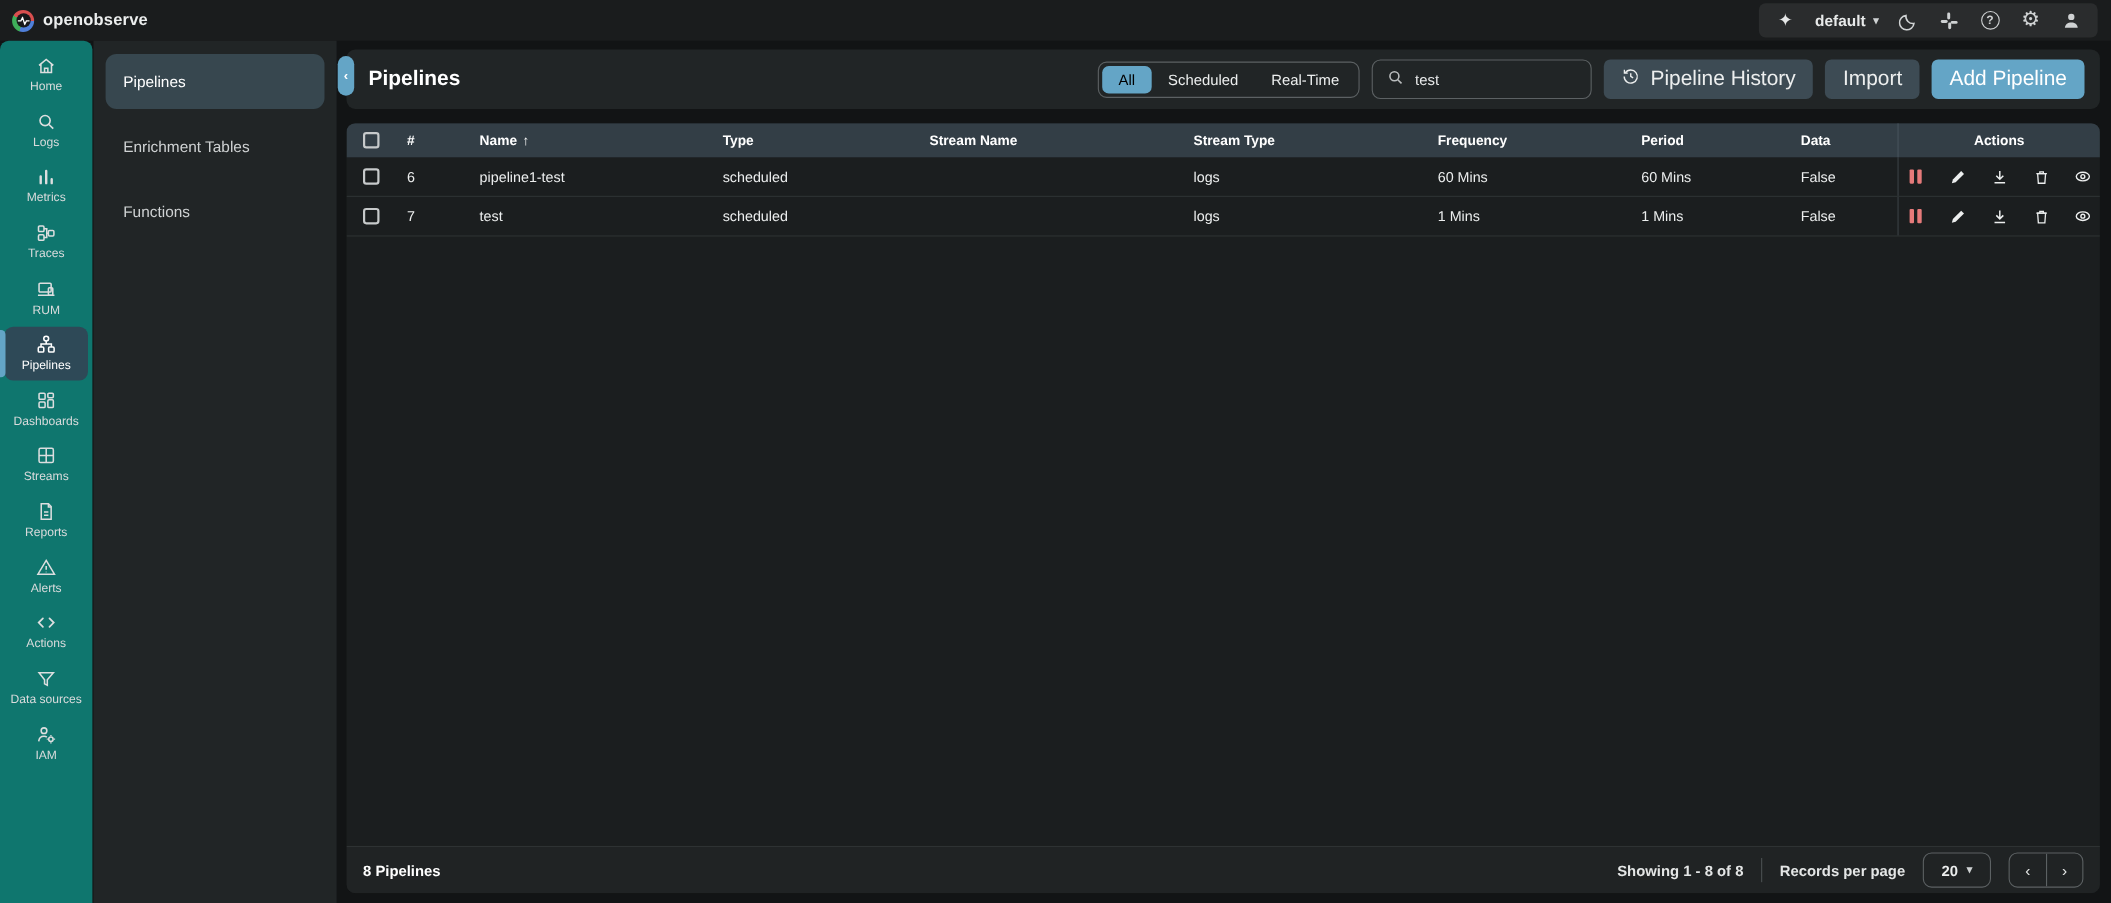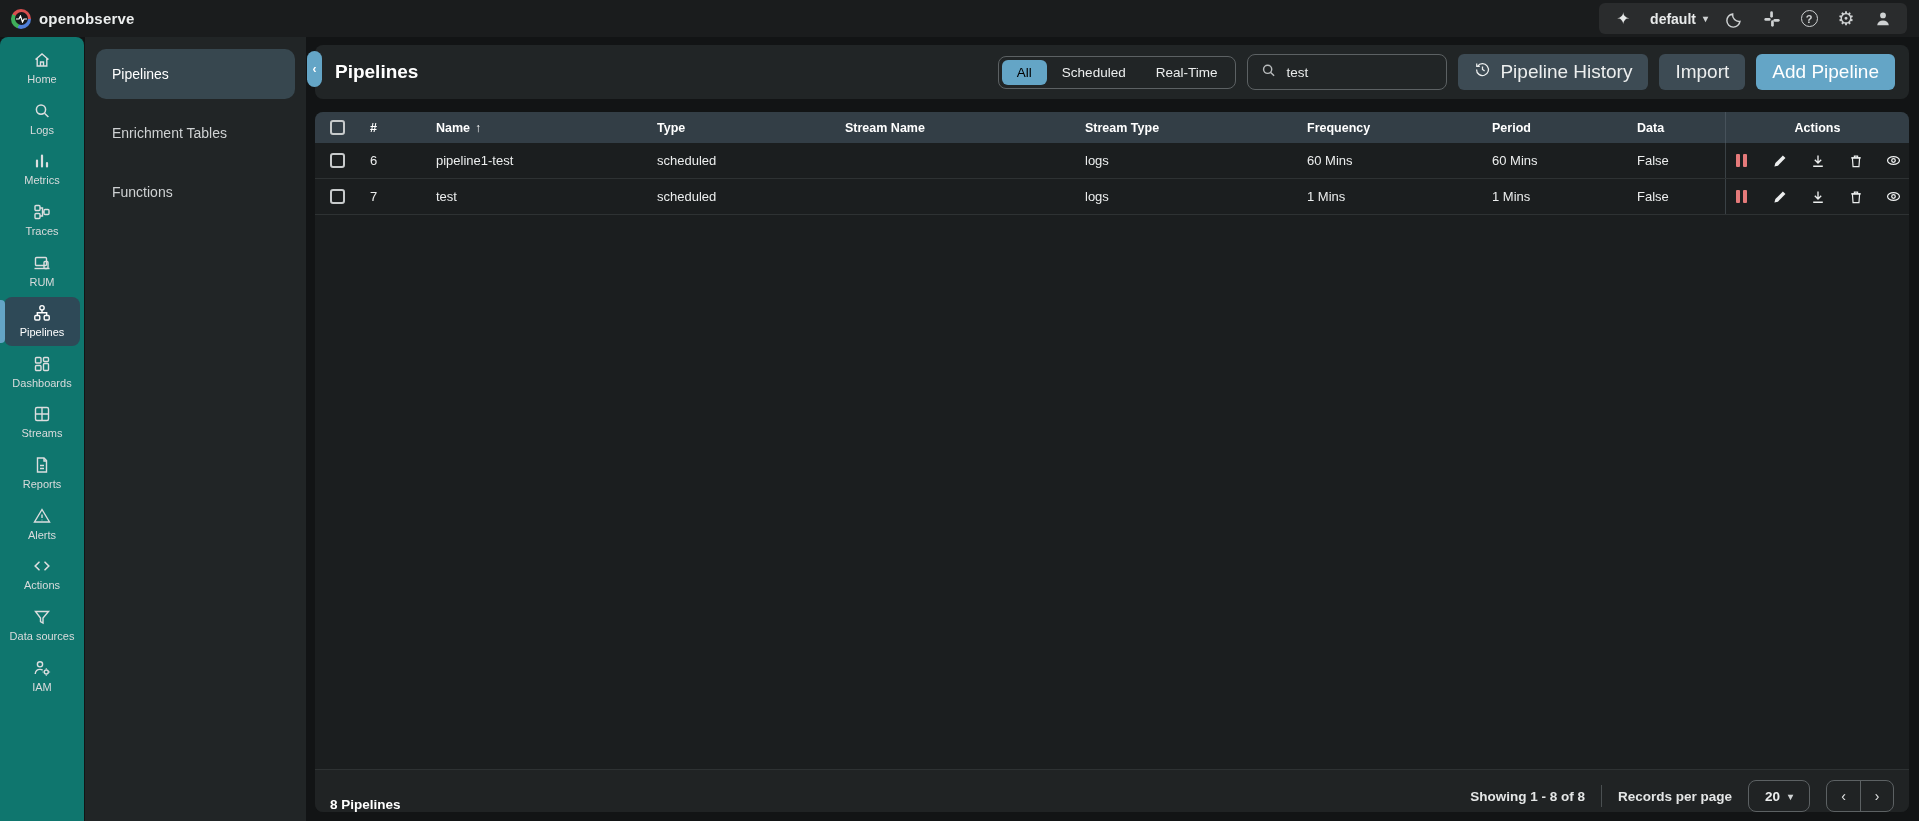--- a/index.html
+++ b/index.html
@@ -77,21 +77,21 @@
   .c-actions { flex:1; align-self:stretch; display:flex; align-items:center; justify-content:center; border-left:1px solid #47525b; gap:20px; }
   .trow .c-actions { border-left-color:#3a4145; }
   .checkbox { width:15px; height:15px; border:2px solid #c7cacb; border-radius:3px; background:transparent; cursor:pointer; }
   .sort-arrow { font-size:12px; }
   .spacer { flex:1; }
   .act { width:18px; height:18px; display:flex; align-items:center; justify-content:center; cursor:pointer; }
   .pause-icon { display:flex; gap:3.5px; }
   .pause-icon i { display:block; width:3.5px; height:13px; background:#e57a7a; border-radius:1px; }
 
   
-  .tfoot { border-top:1px solid #2e3233; background:#202324; height:43px; display:flex; align-items:flex-end; justify-content:space-between; padding:0 15px 0 15px; }
+  .tfoot { border-top:1px solid #2e3233; background:#202324; height:43px; display:flex; align-items:center; justify-content:space-between; padding:0 15px 0 15px; }
   .foot-total { font-weight:bold; font-size:13.5px; color:#fff; }
   .foot-right { display:flex; align-items:center; gap:16px; }
   .foot-text { font-size:13.5px; font-weight:bold; color:#e4e6e6; }
   .vdivider { width:1px; height:22px; background:#4a4f51; }
   .page-size { border:1px solid #5c6163; border-radius:8px; height:32px; min-width:62px; display:flex; align-items:center; justify-content:center; gap:8px;
     font-size:13.5px; font-weight:bold; padding:0 10px; cursor:pointer; }
   .pager { display:flex; border:1px solid #5c6163; border-radius:8px; height:32px; overflow:hidden; }
   .pager .pbtn { width:33px; display:flex; align-items:center; justify-content:center; font-size:14px; color:#e4e6e6; cursor:pointer; }
   .pager .pbtn + .pbtn { border-left:1px solid #5c6163; }
 </style>

